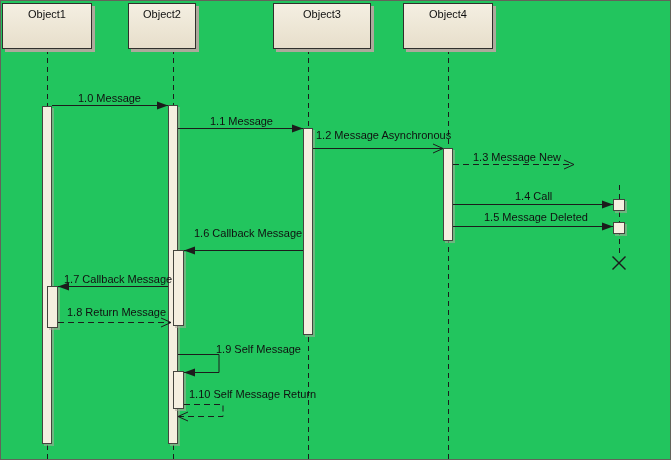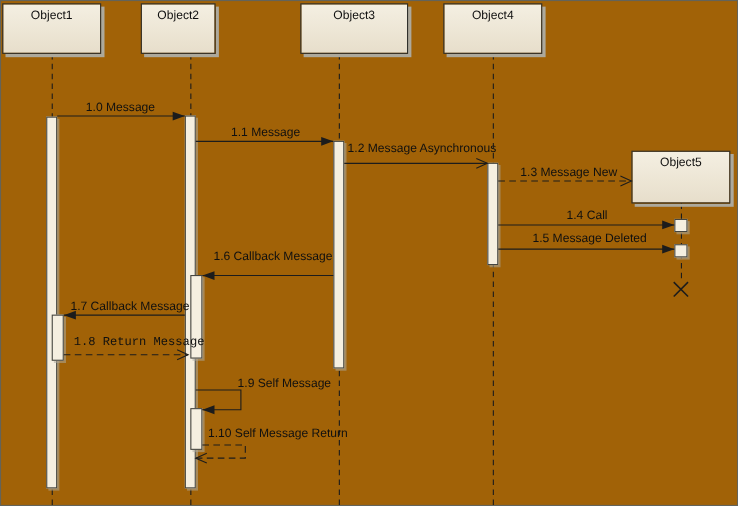--- a/index.html
+++ b/index.html
@@ -1,19 +1,19 @@
 <!DOCTYPE html>
 <html><head>
 <meta charset="utf-8">
 <style>
   html,body{margin:0;padding:0;}
   body{font-family:"Liberation Sans",sans-serif;background:#e8e8e8;}
   #stage{
     position:relative;width:671px;height:460px;box-sizing:border-box;
-    border:1px solid #63635a;background:#a16207;overflow:hidden;
+    border:1px solid #63635a;background:#22c55e;overflow:hidden;
   }
   .layer{position:absolute;left:0;top:0;width:671px;height:460px;}
   svg.layer{pointer-events:none;}
   .obj-box{
     position:absolute;box-sizing:border-box;
     border:1px solid #30302c;
     background:linear-gradient(180deg,#F4EFE2 0%,#EDE6D5 55%,#E7DECB 100%);
     box-shadow:3px 3px 0 #ADA99C;
     z-index:4;text-align:center;
   }
@@ -111,30 +111,27 @@
       </div>
       <div class="obj-box" style="left: 127px; top: 2px; width: 68px; height: 46px; pointer-events: auto;">
         <div class="obj-name">Object2</div>
       </div>
       <div class="obj-box" style="left: 272px; top: 2px; width: 98px; height: 46px; pointer-events: auto;">
         <div class="obj-name">Object3</div>
       </div>
       <div class="obj-box" style="left: 402px; top: 2px; width: 90px; height: 46px; pointer-events: auto;">
         <div class="obj-name">Object4</div>
       </div>
-      <div class="obj-box" style="left: 573px; top: 136px; width: 90px; height: 48px; pointer-events: auto;">
-        <div class="obj-name">Object5</div>
-      </div>
     </div>
   <div id="labels" class="layer" style="pointer-events:none;">
       <div class="msg-label" style="left: 77px; top: 91px; pointer-events: auto;">1.0 Message</div>
       <div class="msg-label" style="left: 209px; top: 114px; pointer-events: auto; text-align: right;">1.1 Message</div>
       <div class="msg-label" style="left: 315px; top: 128px; pointer-events: auto;">1.2 Message Asynchronous</div>
       <div class="msg-label" style="left: 472px; top: 150px; pointer-events: auto;">1.3 Message New</div>
       <div class="msg-label" style="left: 514px; top: 189px; pointer-events: auto;">1.4 Call</div>
       <div class="msg-label" style="left: 483px; top: 210px; pointer-events: auto;">1.5 Message Deleted</div>
       <div class="msg-label" style="left: 193px; top: 226px; pointer-events: auto;">1.6 Callback Message</div>
       <div class="msg-label" style="left: 63px; top: 272px; pointer-events: auto;">1.7 Callback Message</div>
-      <div class="msg-label" style="left: 66px; top: 305px; pointer-events: auto; font-family: Liberation Mono, monospace;">1.8 Return Message</div>
+      <div class="msg-label" style="left: 66px; top: 305px; pointer-events: auto;">1.8 Return Message</div>
       <div class="msg-label" style="left: 183px; top: 342px; pointer-events: auto; margin-left: 32px;">1.9 Self Message</div>
       <div class="msg-label" style="left: 188px; top: 387px; pointer-events: auto;">1.10 Self Message Return</div>
     </div>
 </div>
 
 </body></html>

